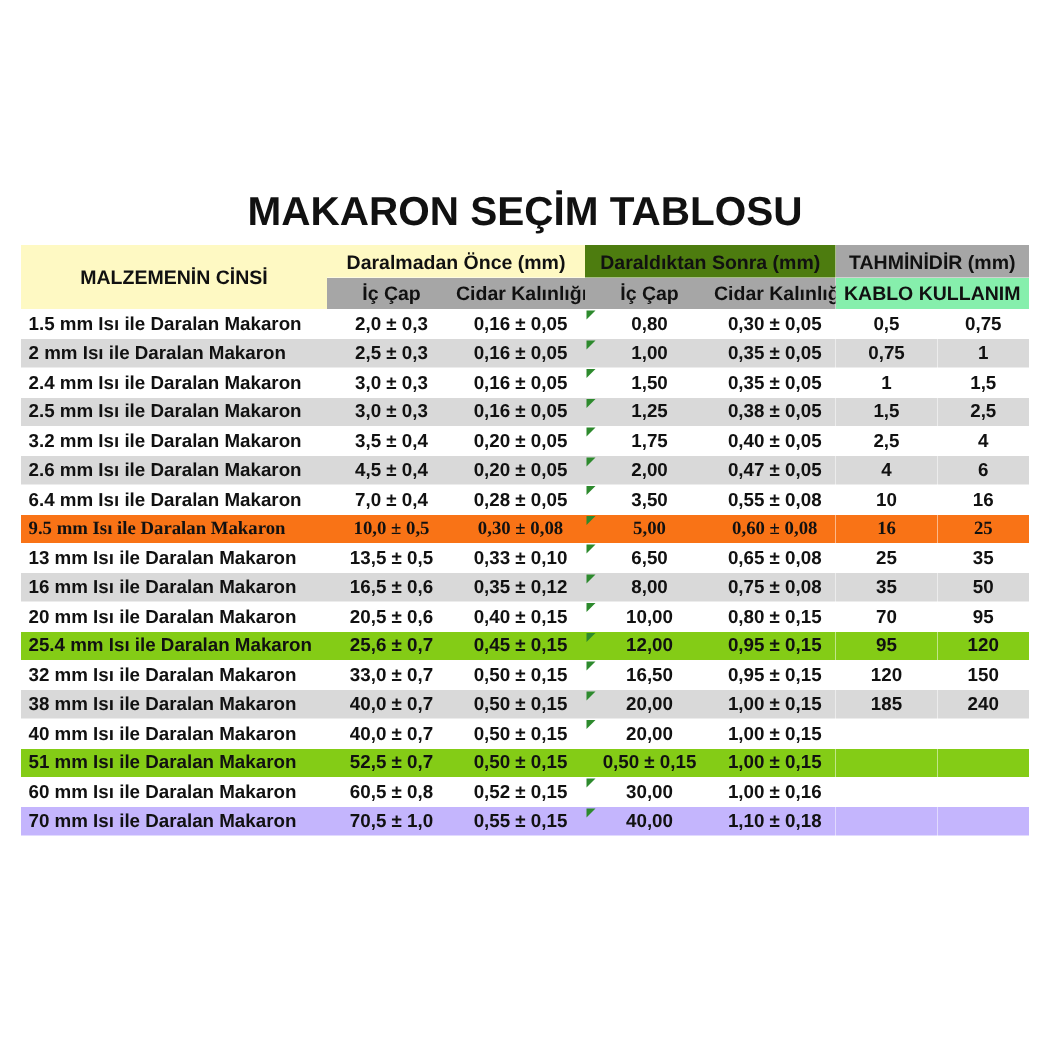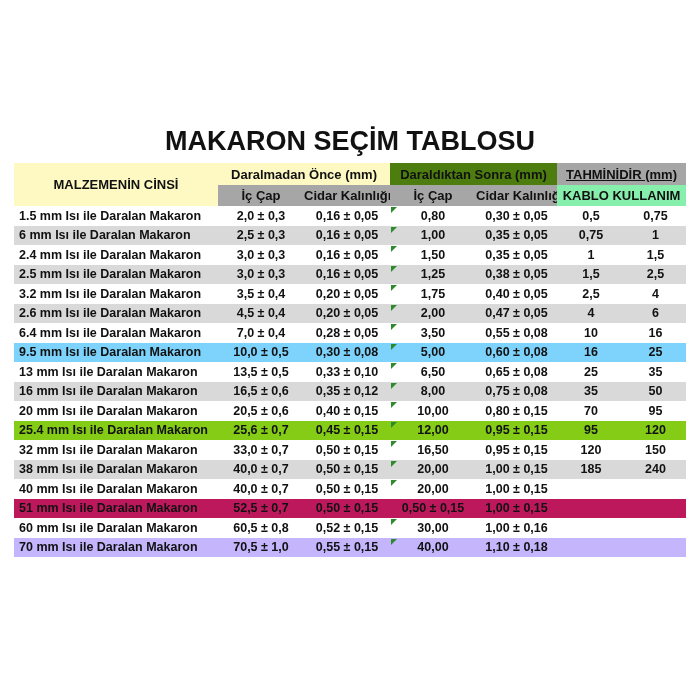--- a/index.html
+++ b/index.html
@@ -89,42 +89,42 @@
         <col class="c4">
       <col class="c5">
         <col class="c6">
         <col class="c7">
     </colgroup>
     <thead>
       <tr class="group-row">
         <th rowspan="2" class="material-head" style="background: #fef9c3;">MALZEMENİN CİNSİ</th>
         <th colspan="2" style="background: #fef9c3;">Daralmadan Önce (mm)</th>
         <th colspan="2" style="background: #4d7c0f;">Daraldıktan Sonra (mm)</th>
-        <th colspan="2" style="background: rgb(166, 166, 166); text-decoration: underline;">TAHMİNİDİR (mm)</th>
+        <th colspan="2" style="background: rgb(166, 166, 166);">TAHMİNİDİR (mm)</th>
       </tr>
       <tr class="sub-row">
         <th style="background: rgb(166, 166, 166);">İç Çap</th>
         <th style="background: rgb(166, 166, 166);">Cidar Kalınlığı</th>
         <th style="background: rgb(166, 166, 166);">İç Çap</th>
         <th style="background: rgb(166, 166, 166);">Cidar Kalınlığı</th>
         <th colspan="2" style="background: #86efac;">KABLO KULLANIM</th>
       </tr>
     </thead>
     <tbody>
         <tr>
           <td class="material"><span>1.5 mm Isı ile Daralan Makaron</span></td>
           <td><span>2,0 ± 0,3</span></td>
           <td><span>0,16 ± 0,05</span></td>
           <td><span class="err-marker" style="border-top-color: rgb(45, 138, 45);"></span><span>0,80</span></td>
           <td><span>0,30 ± 0,05</span></td>
           <td><span>0,5</span></td>
           <td><span>0,75</span></td>
         </tr>
         <tr style="background: rgb(217, 217, 217);">
-          <td class="material"><span>6 mm Isı ile Daralan Makaron</span></td>
+          <td class="material"><span>2 mm Isı ile Daralan Makaron</span></td>
           <td><span>2,5 ± 0,3</span></td>
           <td><span>0,16 ± 0,05</span></td>
           <td><span class="err-marker" style="border-top-color: rgb(45, 138, 45);"></span><span>1,00</span></td>
           <td><span>0,35 ± 0,05</span></td>
           <td><span>0,75</span></td>
           <td><span>1</span></td>
         </tr>
         <tr>
           <td class="material"><span>2.4 mm Isı ile Daralan Makaron</span></td>
           <td><span>3,0 ± 0,3</span></td>
@@ -163,21 +163,21 @@
         </tr>
         <tr>
           <td class="material"><span>6.4 mm Isı ile Daralan Makaron</span></td>
           <td><span>7,0 ± 0,4</span></td>
           <td><span>0,28 ± 0,05</span></td>
           <td><span class="err-marker" style="border-top-color: rgb(45, 138, 45);"></span><span>3,50</span></td>
           <td><span>0,55 ± 0,08</span></td>
           <td><span>10</span></td>
           <td><span>16</span></td>
         </tr>
-        <tr style="background: #7dd3fc;">
+        <tr style="background: #f97316; font-family: Liberation Serif, serif;">
           <td class="material"><span>9.5 mm Isı ile Daralan Makaron</span></td>
           <td><span>10,0 ± 0,5</span></td>
           <td><span>0,30 ± 0,08</span></td>
           <td><span class="err-marker" style="border-top-color: rgb(45, 138, 45);"></span><span>5,00</span></td>
           <td><span>0,60 ± 0,08</span></td>
           <td><span>16</span></td>
           <td><span>25</span></td>
         </tr>
         <tr>
           <td class="material"><span>13 mm Isı ile Daralan Makaron</span></td>
@@ -235,21 +235,21 @@
         </tr>
         <tr>
           <td class="material"><span>40 mm Isı ile Daralan Makaron</span></td>
           <td><span>40,0 ± 0,7</span></td>
           <td><span>0,50 ± 0,15</span></td>
           <td><span class="err-marker" style="border-top-color: rgb(45, 138, 45);"></span><span>20,00</span></td>
           <td><span>1,00 ± 0,15</span></td>
           <td><span></span></td>
           <td><span></span></td>
         </tr>
-        <tr style="background: #be185d;">
+        <tr style="background: #84cc16;">
           <td class="material"><span>51 mm Isı ile Daralan Makaron</span></td>
           <td><span>52,5 ± 0,7</span></td>
           <td><span>0,50 ± 0,15</span></td>
           <td><span>0,50 ± 0,15</span></td>
           <td><span>1,00 ± 0,15</span></td>
           <td><span></span></td>
           <td><span></span></td>
         </tr>
         <tr>
           <td class="material"><span>60 mm Isı ile Daralan Makaron</span></td>

